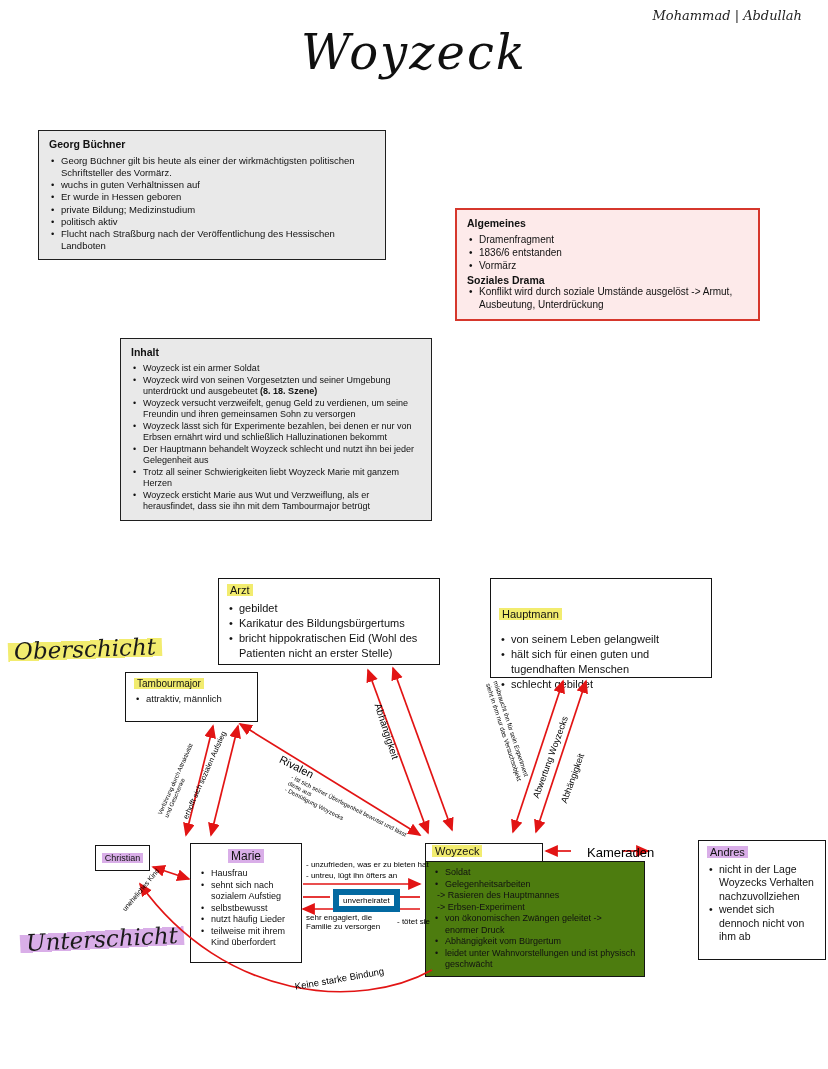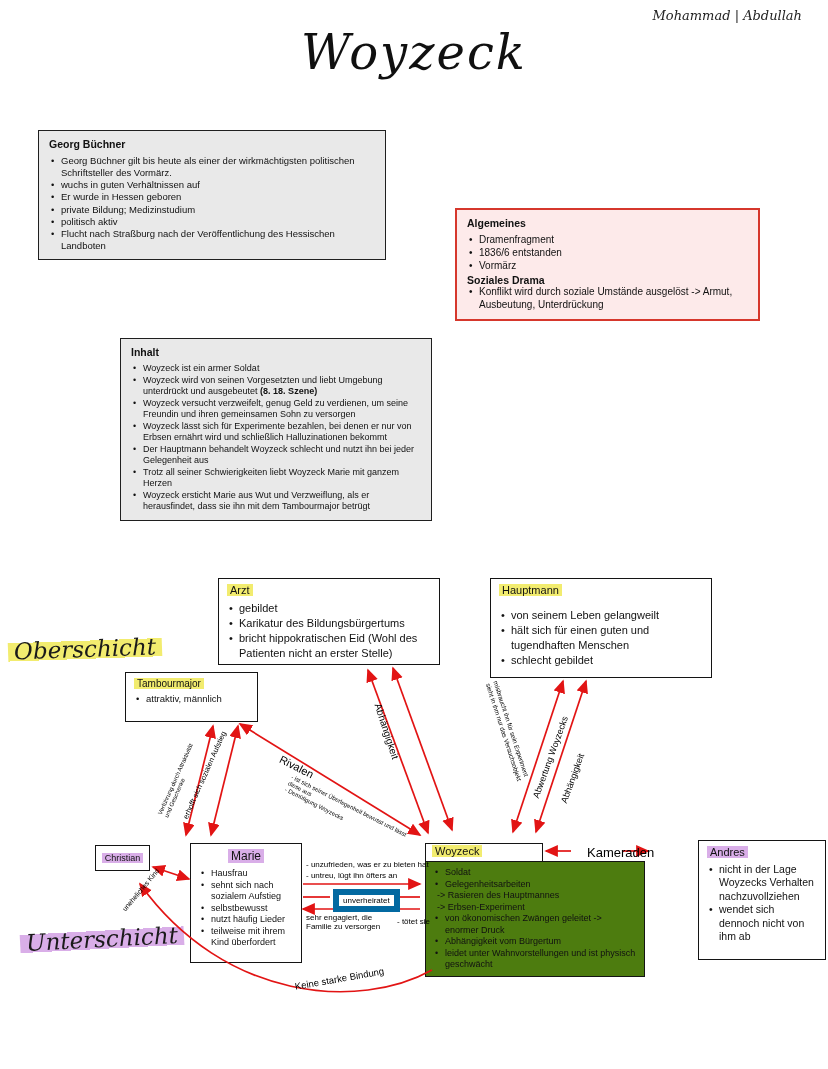--- a/index.html
+++ b/index.html
@@ -85,21 +85,21 @@
     <div class="subhead">Soziales Drama</div>
     <ul class="blist f100">
       <li>Konflikt wird durch soziale Umstände ausgelöst -&gt; Armut, Ausbeutung, Unterdrückung</li>
     </ul>
   </div>
 
   <div class="notebox gray" style="left:120px;top:338px;width:312px;">
     <h3>Inhalt</h3>
     <ul class="blist f90">
       <li>Woyzeck ist ein armer Soldat</li>
-      <li><span>Woyzeck wird von seinen Vorgesetzten und liebt Umgebung unterdrückt und ausgebeutet</span> <b>(8. 18. Szene)</b></li>
+      <li><span>Woyzeck wird von seinen Vorgesetzten und seiner Umgebung unterdrückt und ausgebeutet</span> <b>(8. 18. Szene)</b></li>
       <li>Woyzeck versucht verzweifelt, genug Geld zu verdienen, um seine Freundin und ihren gemeinsamen Sohn zu versorgen</li>
       <li>Woyzeck lässt sich für Experimente bezahlen, bei denen er nur von Erbsen ernährt wird und schließlich Halluzinationen bekommt</li>
       <li>Der Hauptmann behandelt Woyzeck schlecht und nutzt ihn bei jeder Gelegenheit aus</li>
       <li>Trotz all seiner Schwierigkeiten liebt Woyzeck Marie mit ganzem Herzen</li>
       <li>Woyzeck ersticht Marie aus Wut und Verzweiflung, als er herausfindet, dass sie ihn mit dem Tambourmajor betrügt</li>
     </ul>
   </div>
 
   <div class="layer-label" style="left:8px;top:636px;transform:rotate(-2deg);">
     <span class="mark mark-y">Oberschicht</span>
@@ -111,21 +111,21 @@
   <div class="node" style="left:218px;top:578px;width:222px;height:87px;">
     <div class="node-title"><span class="hl-y">Arzt</span></div>
     <ul class="blist f110">
       <li>gebildet</li>
       <li>Karikatur des Bildungsbürgertums</li>
       <li>bricht hippokratischen Eid (Wohl des Patienten nicht an erster Stelle)</li>
     </ul>
   </div>
 
   <div class="node" style="left:490px;top:578px;width:222px;height:100px;">
-    <div class="node-title" style="margin-bottom:12px;"><span class="hl-y">Hauptmann</span></div>
+    <div class="node-title" style="margin-bottom:12px;margin-top:24px;"><span class="hl-y">Hauptmann</span></div>
     <ul class="blist f110">
       <li>von seinem Leben gelangweilt</li>
       <li>hält sich für einen guten und tugendhaften Menschen</li>
       <li>schlecht gebildet</li>
     </ul>
   </div>
 
   <div class="node" style="left:125px;top:672px;width:133px;height:50px;">
     <div class="node-title" style="font-size:10px;margin-bottom:4px;"><span class="hl-y">Tambourmajor</span></div>
     <ul class="blist" style="font-size:9.5px;">

